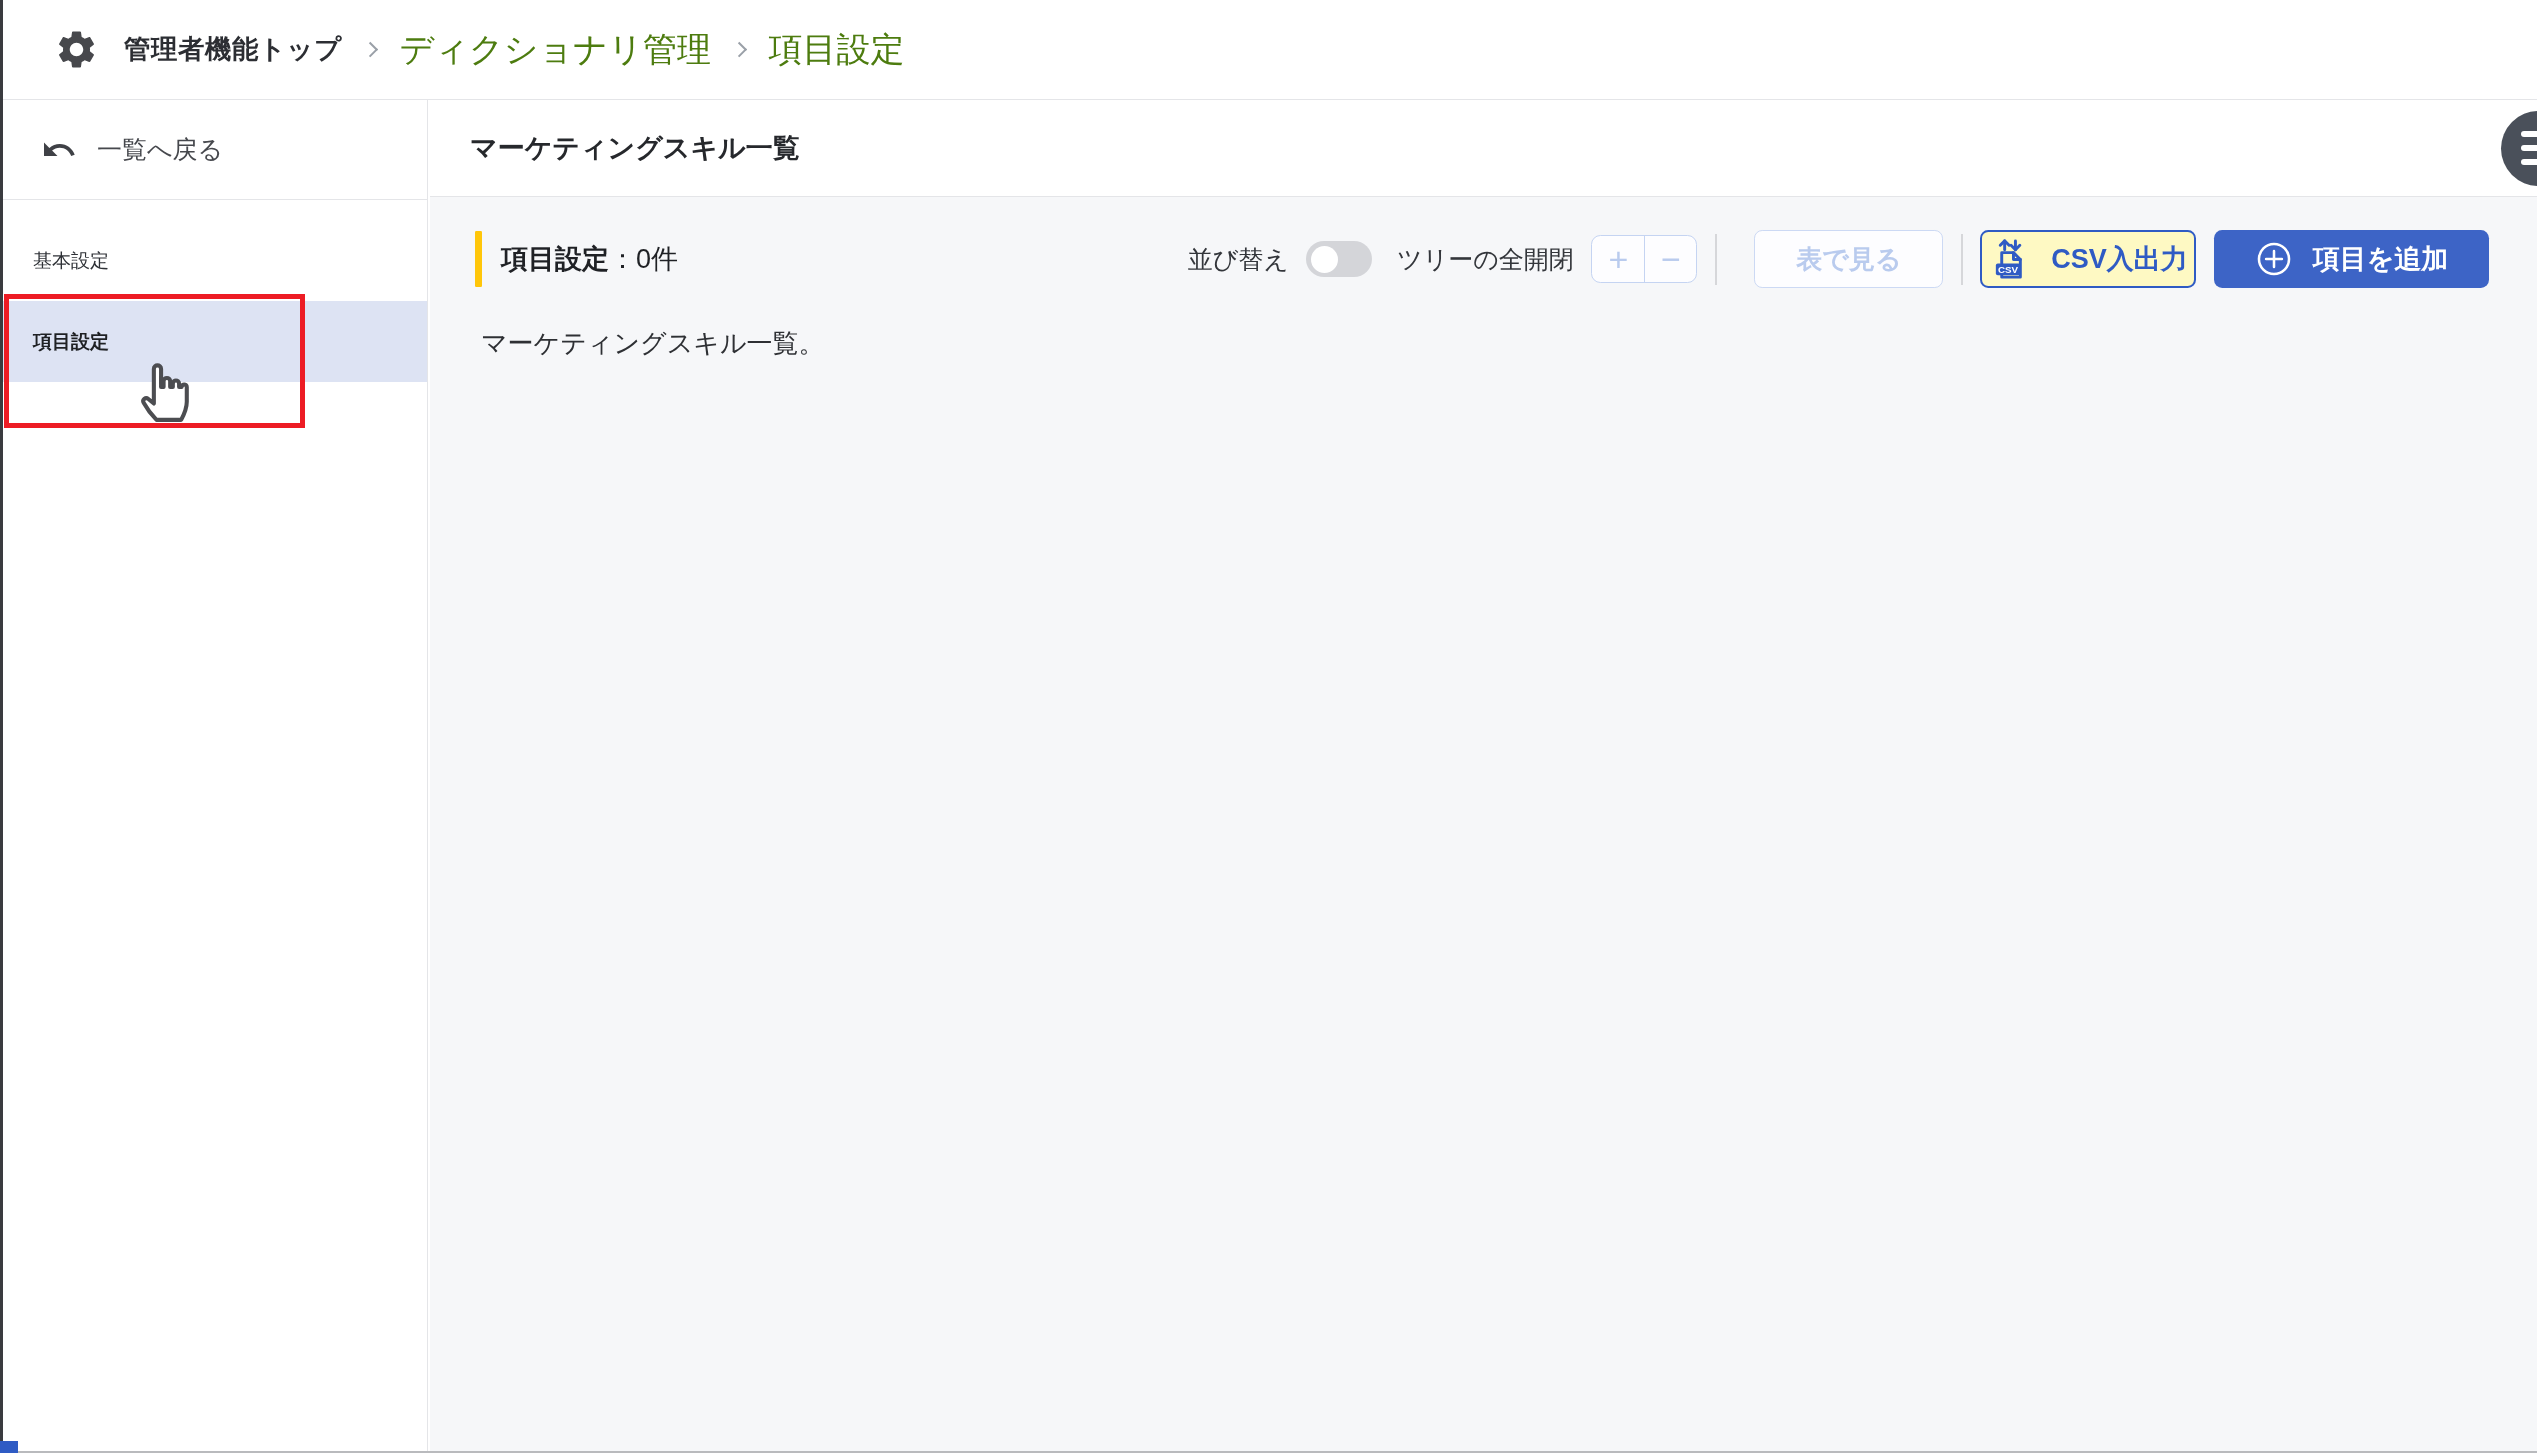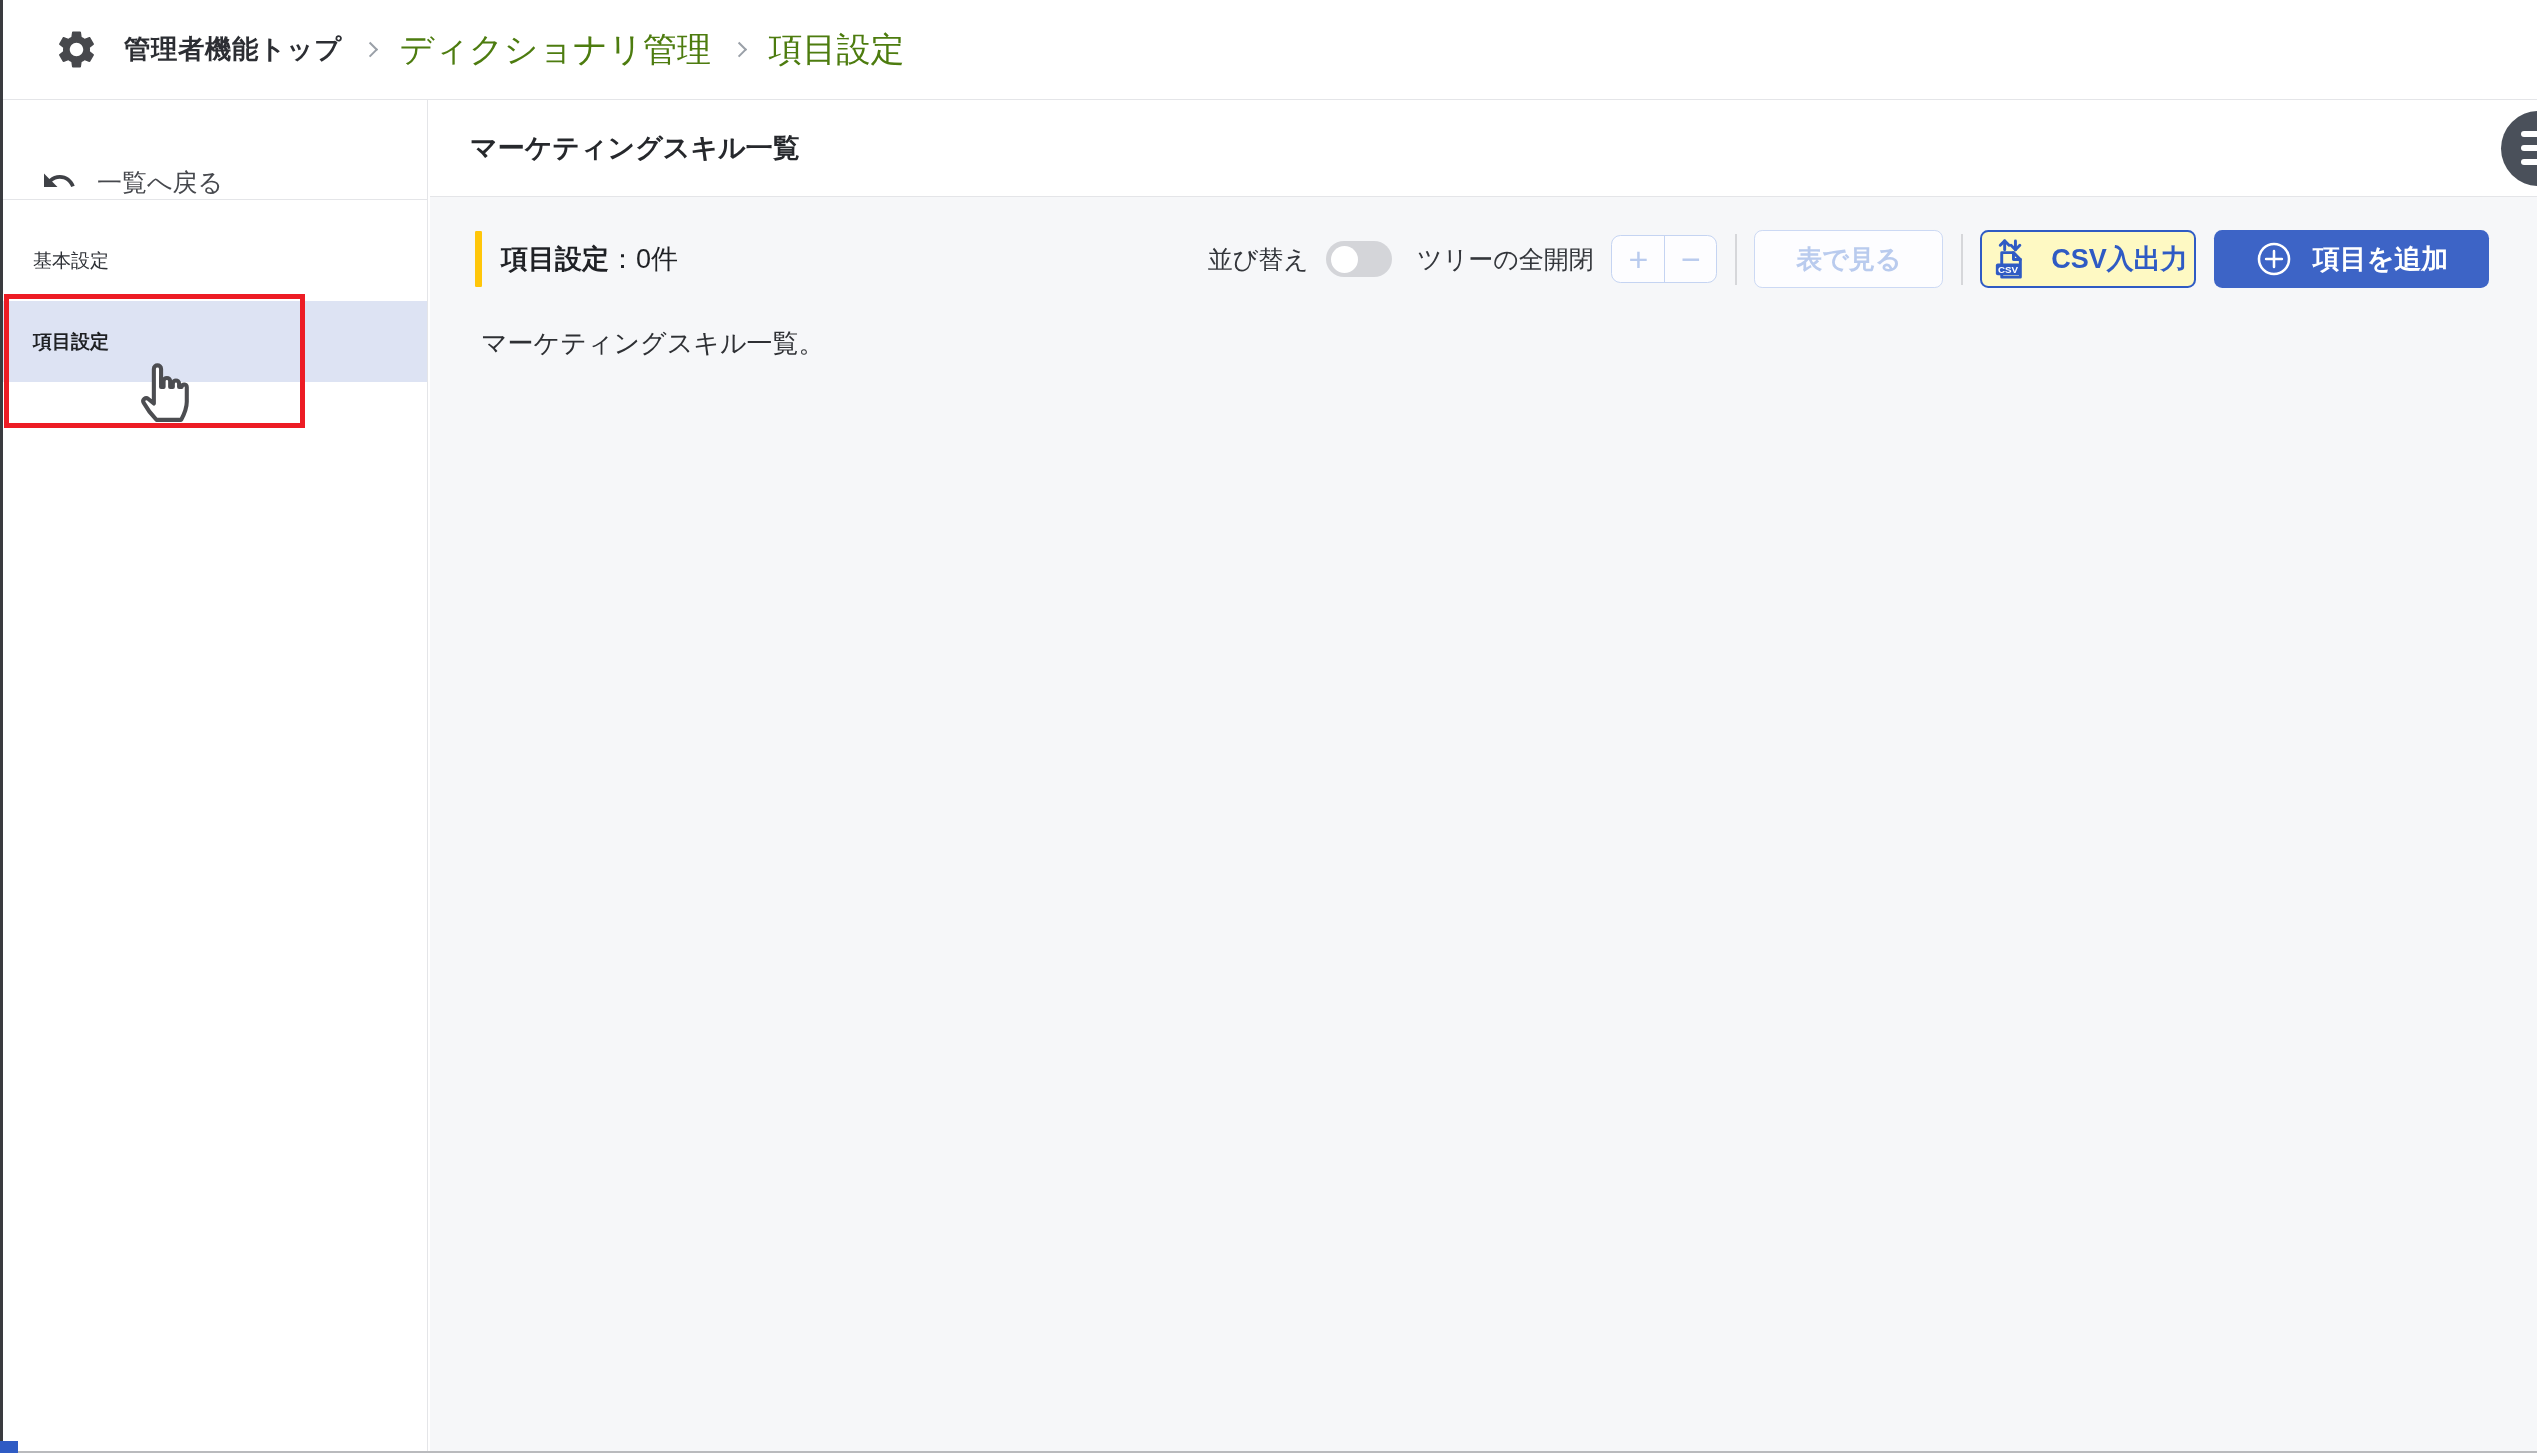--- a/index.html
+++ b/index.html
@@ -39,21 +39,21 @@
   .sidebar {
     position: absolute; top: 100px; left: 0; bottom: 0;
     width: 428px;
     background: #ffffff;
     border-right: 1.8px solid var(--border);
     z-index: 5;
   }
   .back-row {
     height: 100px;
     border-bottom: 1.8px solid var(--border);
-    display: flex; align-items: flex-end;
+    display: flex; align-items: center;
     padding-left: 41px;
     color: #46484d; font-size: 25px;
   }
   .back-row svg { width: 36px; height: 36px; margin-right: 20px; flex: none; }
   .menu { padding-top: 20px; }
   .menu-item {
     height: 81px;
     display: flex; align-items: center;
     padding-left: 33px;
     font-size: 19px; color: #2e3136;
@@ -140,20 +140,21 @@
     font-weight: bold; white-space: nowrap;
     cursor: pointer; flex: none;
   }
   .btn-table {
     width: 189px;
     border: 1.8px solid #ccd9f4;
     color: var(--muted-blue-text);
     background: #fdfdff;
     font-size: 26px;
     cursor: default;
+    margin-left: 20px;
   }
   .btn-csv {
     width: 216px;
     border: 2.9px solid var(--accent-dark);
     color: var(--accent-dark);
     background: #fef9c3;
     font-size: 27px;
     gap: 15.3px;
   }
   .btn-add {

